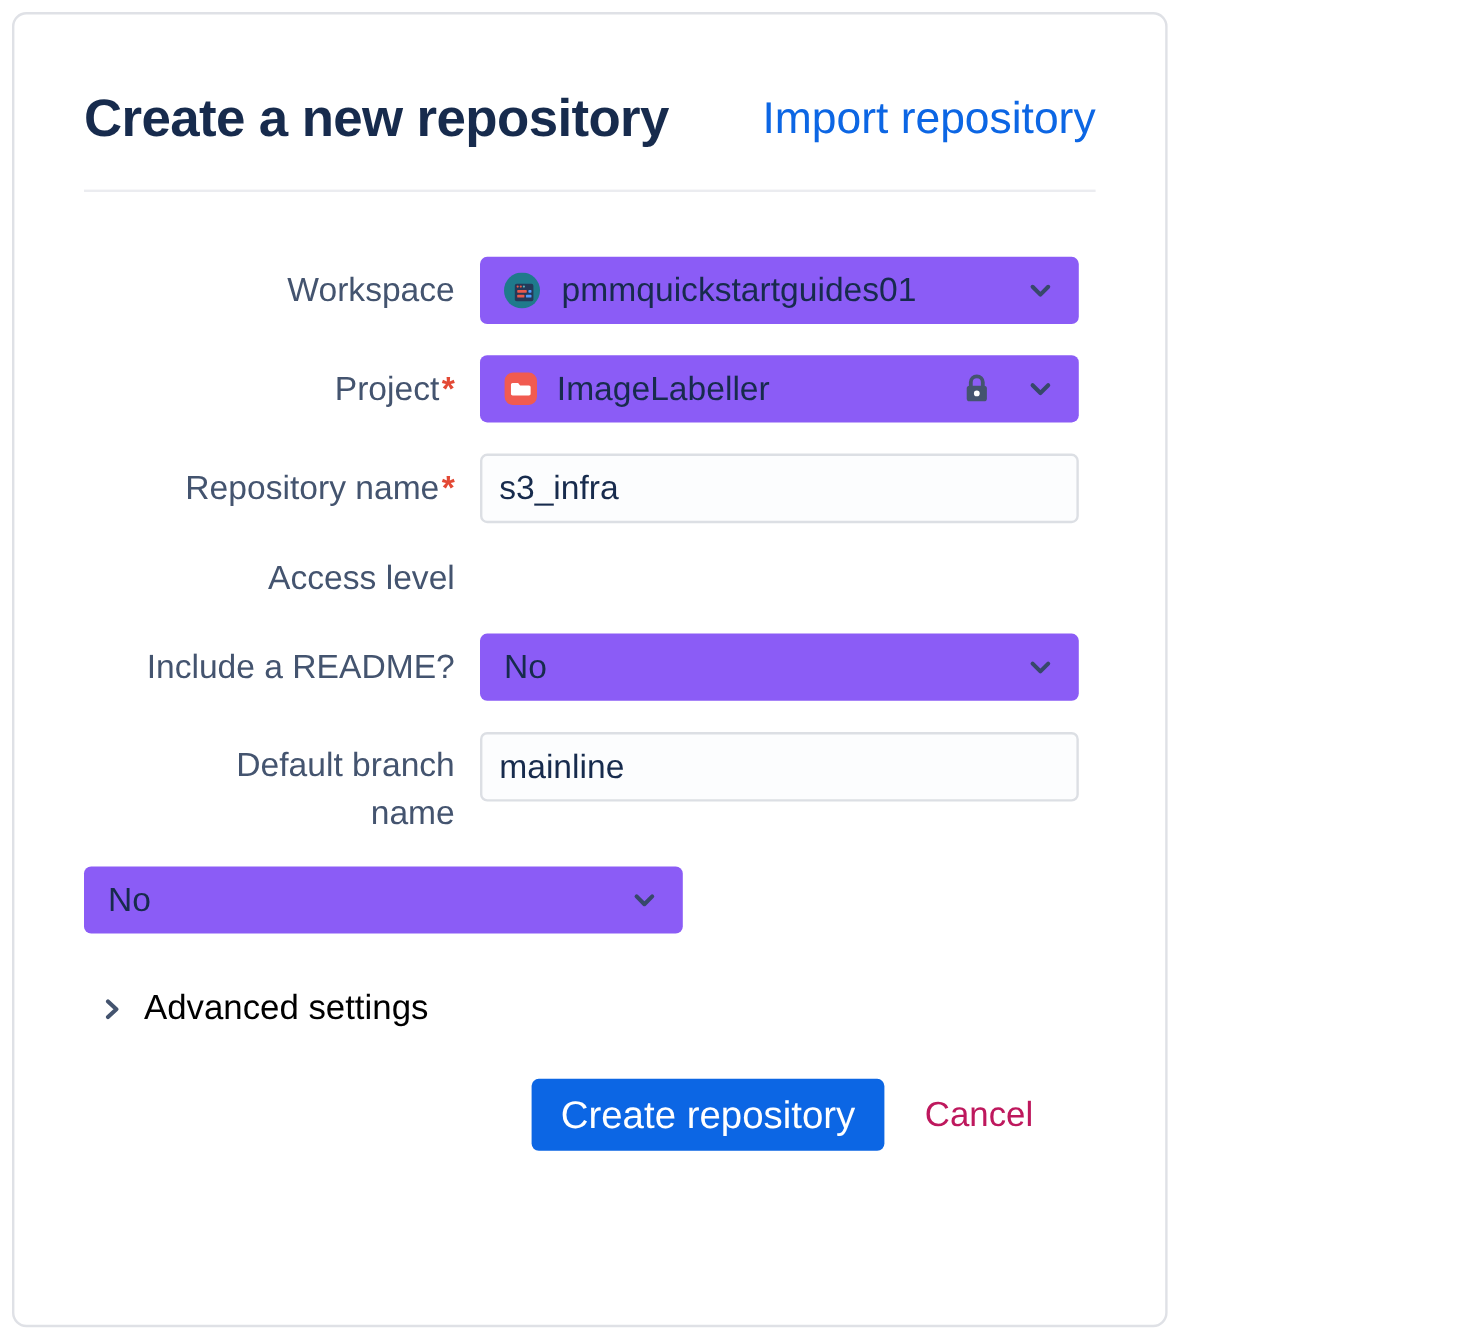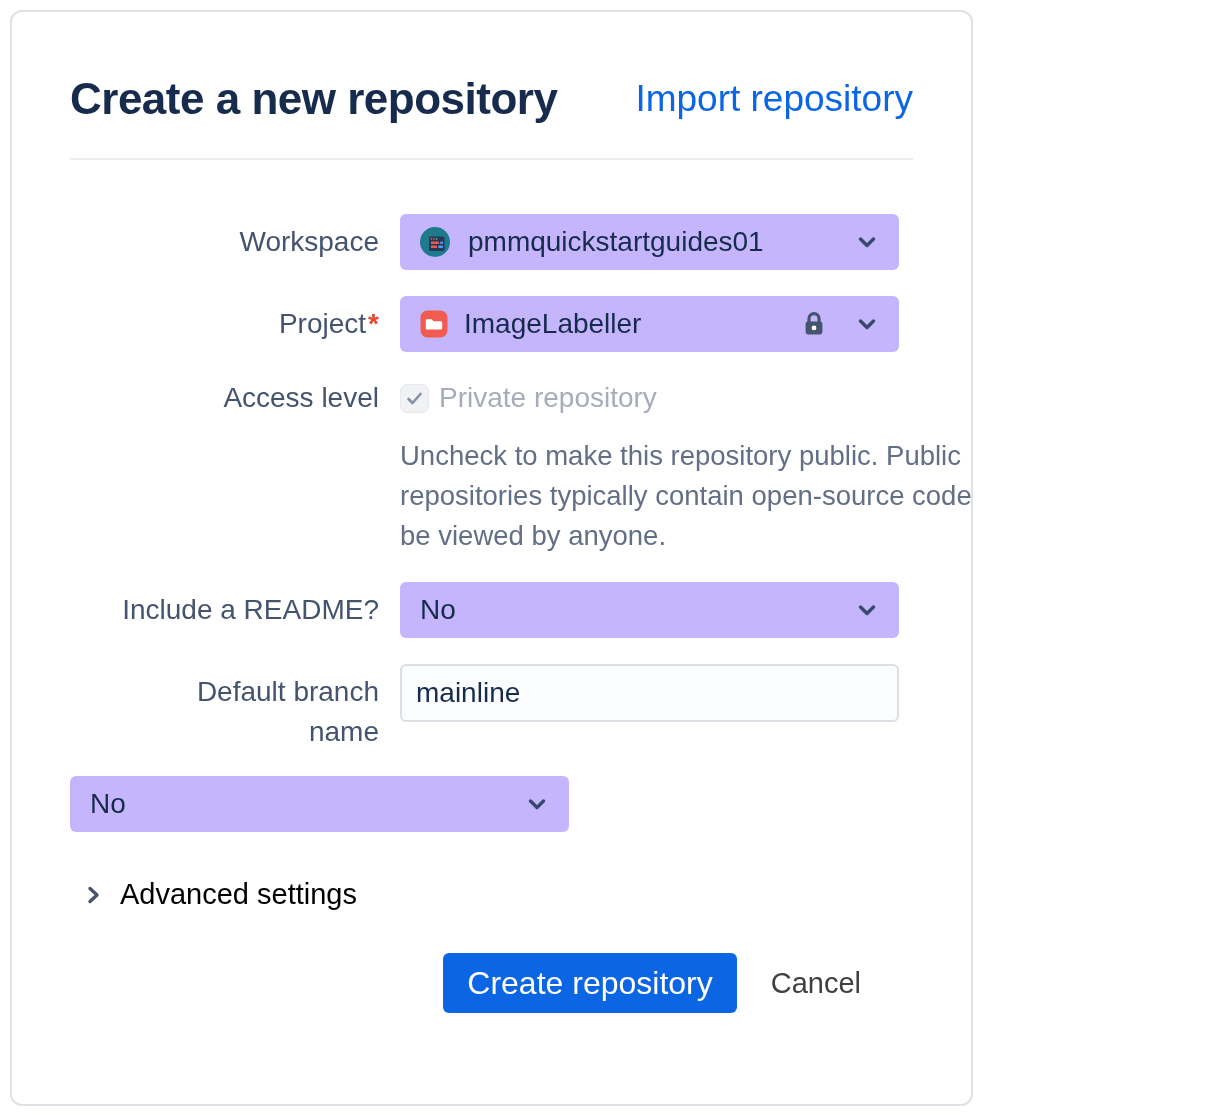--- a/index.html
+++ b/index.html
@@ -72,21 +72,21 @@
     color: #E34935;
     font-weight: 700;
     margin-left: 2px;
   }
   .label--narrow { padding-left: 100px; }
 
   .select-field {
     position: relative;
     width: 499px;
     height: 56px;
-    background: #c4b5fd;
+    background: #8b5cf6;
     border-radius: 6px;
     display: flex;
     align-items: center;
     padding: 0 20px;
     cursor: pointer;
   }
   .select-field .value {
     font-size: 28px;
     color: #172B4D;
     flex: 0 1 auto;
@@ -188,21 +188,21 @@
     color: #FFFFFF;
     font-family: "Liberation Sans", sans-serif;
     font-size: 32px;
     font-weight: 500;
     cursor: pointer;
   }
   .btn-cancel {
     margin-left: 34px;
     font-size: 29px;
     font-weight: 500;
-    color: #404040;
+    color: #be185d;
     text-decoration: none;
     cursor: pointer;
   }
 </style>
 </head>
 <body>
 
 <div class="card">
 
   <div class="header">
@@ -249,34 +249,27 @@
           <path d="M8 11V7.6a5 5 0 0 1 10 0V11" stroke="#44546F" stroke-width="3.2"></path>
           <rect x="4.6" y="10.4" width="16.8" height="13" rx="2.4" fill="#44546F"></rect>
           <circle cx="13" cy="16.9" r="2.4" fill="#FFFFFF"></circle>
         </svg>
         <svg class="chev" viewBox="0 0 24 24" fill="none">
           <path d="M5.5 9l6.5 6.5L18.5 9" stroke="#37486B" stroke-width="3.4" stroke-linecap="round" stroke-linejoin="round"></path>
         </svg>
       </div>
     </div>
 
+    <div class="row">
+      <div class="label"><span>Repository name</span><span class="req">*</span></div>
+      <input class="text-input" type="text" value="s3_infra" style="">
+    </div>
 
     <div class="row row-top">
       <div class="label"><span>Access level</span></div>
-      <div>
-        <div class="checkbox-line">
-          <span class="checkbox">
-            <svg width="19" height="19" viewBox="0 0 19 19" fill="none">
-              <path d="M3.5 10l4 4 8-9" stroke="#8590A2" stroke-width="2.6" stroke-linecap="round" stroke-linejoin="round"></path>
-            </svg>
-          </span>
-          <span class="checkbox-label">Private repository</span>
-        </div>
-        <div class="help-text">Uncheck to make this repository public. Public repositories typically contain open-source code and can be viewed by anyone.</div>
-      </div>
     </div>
 
     <div class="row">
       <div class="label"><span>Include a README?</span></div>
       <div class="select-field">
         <span class="value">No</span>
         <span class="spacer"></span>
         <svg class="chev" viewBox="0 0 24 24" fill="none">
           <path d="M5.5 9l6.5 6.5L18.5 9" stroke="#37486B" stroke-width="3.4" stroke-linecap="round" stroke-linejoin="round"></path>
         </svg>

